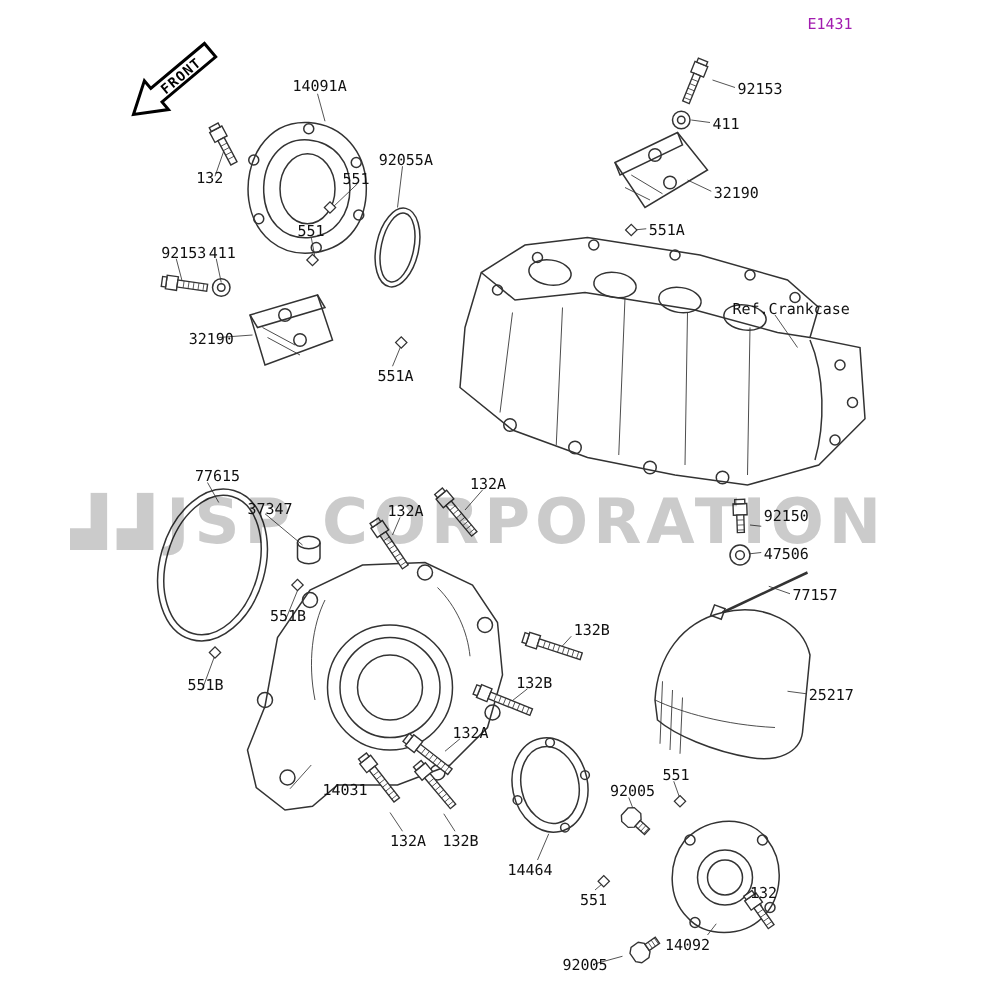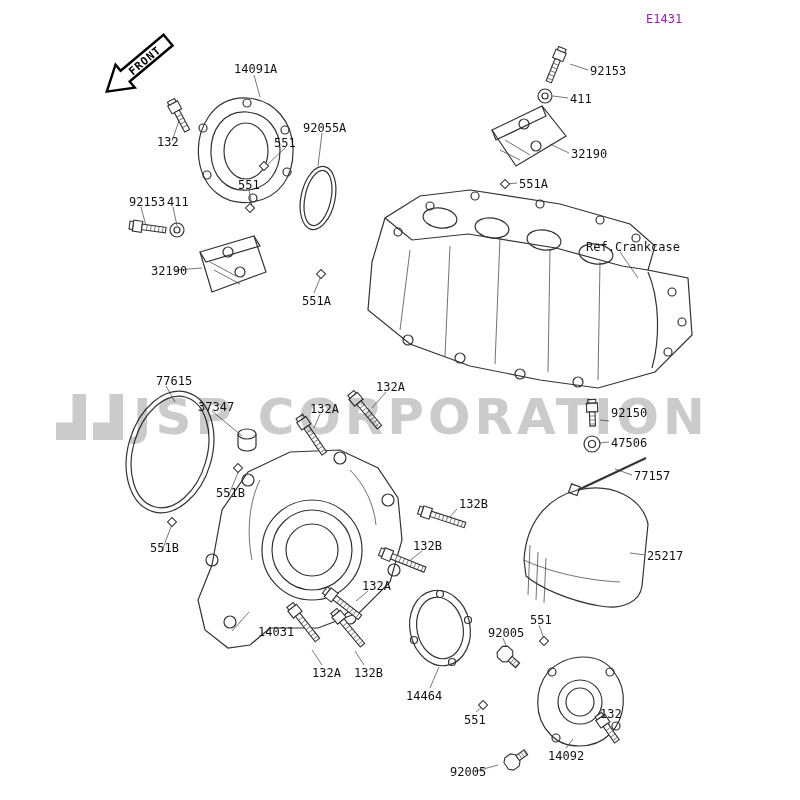--- a/index.html
+++ b/index.html
@@ -353,17 +353,17 @@
       <div class="part-label" style="left: 647px; top: 549px;">25217</div>
       <div class="part-label" style="left: 362px; top: 579px;">132A</div>
       <div class="part-label" style="left: 214px; top: 625px; margin-left: 44px;">14031</div>
       <div class="part-label" style="left: 530px; top: 613px;">551</div>
       <div class="part-label" style="left: 488px; top: 626px;">92005</div>
       <div class="part-label" style="left: 312px; top: 666px;">132A</div>
       <div class="part-label" style="left: 354px; top: 666px;">132B</div>
       <div class="part-label" style="left: 406px; top: 689px;">14464</div>
       <div class="part-label" style="left: 464px; top: 713px;">551</div>
       <div class="part-label" style="left: 600px; top: 707px;">132</div>
-      <div class="part-label" style="left: 548px; top: 749px;">14092</div>
+      <div class="part-label" style="left: 532px; top: 749px;">14092</div>
       <div class="part-label" style="left: 450px; top: 765px;">92005</div>
     </div>
 
 </div>
 
 </body></html>

